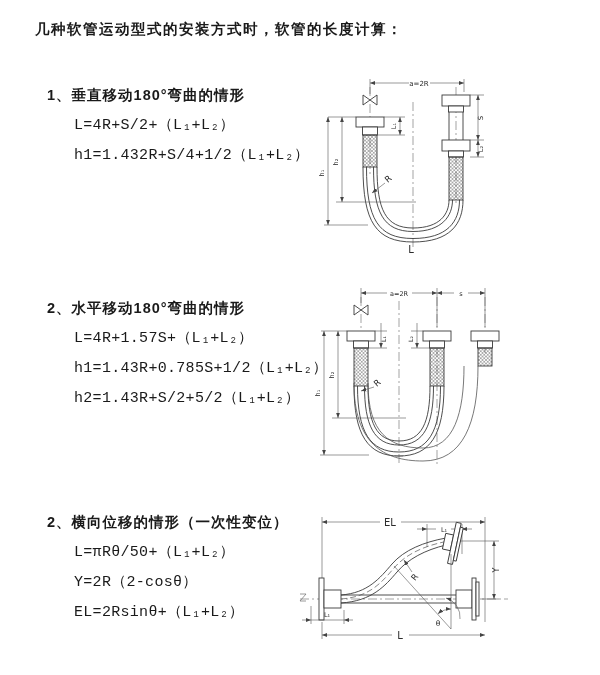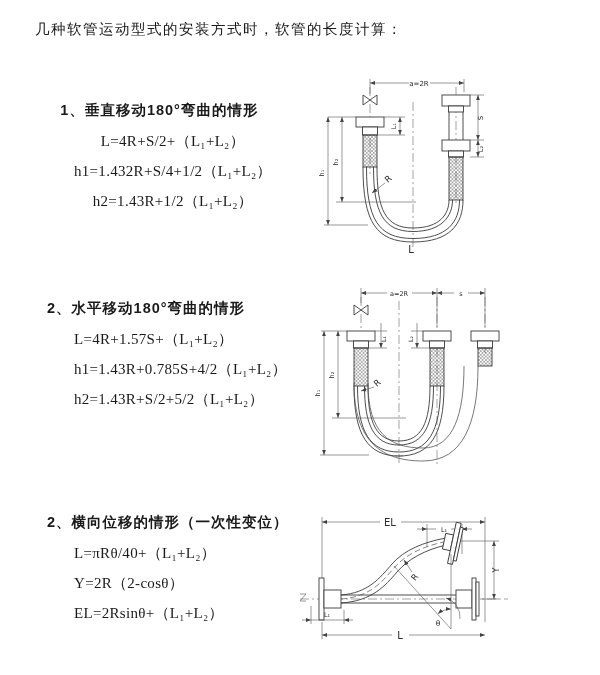--- a/index.html
+++ b/index.html
@@ -1,26 +1,26 @@
 <!DOCTYPE html>
 <html><head>
 <meta charset="utf-8">
 <style>
   html,body{margin:0;padding:0;background:#e8e8e8;}
   .page{
     position:relative;width:600px;height:675px;background:#ffffff;
     font-family:"Liberation Sans","DejaVu Sans",sans-serif;color:#1a1a1a;
     overflow:hidden;border-right:1px solid #e0e0e0;border-bottom:2px solid #cfcfcf;
   }
-  .doc-title{position:absolute;left:35px;top:20px;font-size:14.5px;font-weight:400;letter-spacing:1.5px;}
+  .doc-title{position:absolute;left:35px;top:20px;font-size:14.5px;font-weight:700;letter-spacing:1.5px;}
   .sec{position:absolute;left:47px;}
   .sec-heading{font-size:14.5px;font-weight:700;letter-spacing:1px;margin:0 0 6px 0;}
   .formula{margin:0 0 0 27px;font-size:15px;line-height:30px;letter-spacing:.3px;
-    font-family:Liberation Serif, serif;font-weight:400;}
-  .sec1{top:101px;text-align:center;} .sec2{top:299px;} .sec3{top:513px;}
+    font-family:Liberation Mono, monospace;font-weight:400;}
+  .sec1{top:86px;} .sec2{top:299px;} .sec3{top:513px;}
   .diag{position:absolute;}
   .d1{left:316px;top:74px;} .d2{left:311px;top:283px;} .d3{left:288px;top:502px;}
   svg{display:block;}
   svg text{font-family:"DejaVu Sans","Liberation Sans",sans-serif;fill:#2b2b2b;}
   .ln{stroke:#3a3a3a;stroke-width:.9;fill:none;}
   .fit{stroke:#3a3a3a;stroke-width:.9;fill:#ffffff;}
   .braid{stroke:#3a3a3a;stroke-width:.9;fill:url(#braidpat);}
   .dim{stroke:#555;stroke-width:.6;fill:none;}
   .cl{stroke:#666;stroke-width:.6;fill:none;stroke-dasharray:9 3 2 3;}
   .hd{stroke:#555;stroke-width:.7;fill:none;stroke-dasharray:6 3;}
@@ -40,21 +40,20 @@
       </marker>
     </defs>
   </svg>
 
   <div class="doc-title">几种软管运动型式的安装方式时，软管的长度计算：</div>
 
   <div class="sec sec1">
     <div class="sec-heading">1、垂直移动180°弯曲的情形</div>
     <p class="formula">L=4R+S/2+（L₁+L₂）</p>
     <p class="formula">h1=1.432R+S/4+1/2（L₁+L₂）</p>
-    <p class="formula">h2=1.43R+1/2（L₁+L₂）</p>
   </div>
 
   <div class="diag d1">
     <svg width="282" height="182" viewBox="0 0 282 182">
 
       <g>
         <line class="dim" x1="54" y1="9" x2="93" y2="9" marker-start="url(#arr)"></line>
         <line class="dim" x1="114" y1="9" x2="148" y2="9" marker-end="url(#arr)"></line>
         <text x="103" y="12" font-size="7" text-anchor="middle">a=2R</text>
         <line class="dim" x1="54" y1="5" x2="54" y2="20"></line>
@@ -128,21 +127,21 @@
         <text x="74" y="107" font-size="8.5" text-anchor="middle" transform="rotate(-40 74 107)">R</text>
       </g>
 
       <text x="95" y="179" font-size="10" text-anchor="middle">L</text>
     </svg>
   </div>
 
   <div class="sec sec2">
     <div class="sec-heading">2、水平移动180°弯曲的情形</div>
     <p class="formula">L=4R+1.57S+（L₁+L₂）</p>
-    <p class="formula">h1=1.43R+0.785S+4/2（L₁+L₂）</p>
+    <p class="formula">h1=1.43R+0.785S+1/2（L₁+L₂）</p>
     <p class="formula">h2=1.43R+S/2+5/2（L₁+L₂）</p>
   </div>
 
   <div class="diag d2">
     <svg width="288" height="188" viewBox="0 0 288 188">
 
       <g>
         <line class="dim" x1="50" y1="10" x2="76" y2="10" marker-start="url(#arr)"></line>
         <line class="dim" x1="101" y1="10" x2="126" y2="10" marker-end="url(#arr)"></line>
         <text x="88" y="13" font-size="6.5" text-anchor="middle">a=2R</text>
@@ -221,21 +220,21 @@
       <g>
         <line class="dim" x1="63" y1="104" x2="50" y2="108" marker-end="url(#arr)"></line>
         <text x="68" y="102" font-size="8.5" text-anchor="middle" transform="rotate(-40 68 102)">R</text>
       </g>
       <line class="dim" x1="84" y1="173" x2="92" y2="173"></line>
     </svg>
   </div>
 
   <div class="sec sec3">
     <div class="sec-heading">2、横向位移的情形（一次性变位）</div>
-    <p class="formula">L=πRθ/40+（L₁+L₂）</p>
+    <p class="formula">L=πRθ/50+（L₁+L₂）</p>
     <p class="formula">Y=2R（2-cosθ）</p>
     <p class="formula">EL=2Rsinθ+（L₁+L₂）</p>
   </div>
 
   <div class="diag d3">
     <svg width="300" height="148" viewBox="0 0 300 148">
 
       <g>
         <line class="dim" x1="34" y1="20" x2="92" y2="20" marker-start="url(#arr)"></line>
         <line class="dim" x1="113" y1="20" x2="197" y2="20" marker-end="url(#arr)"></line>

